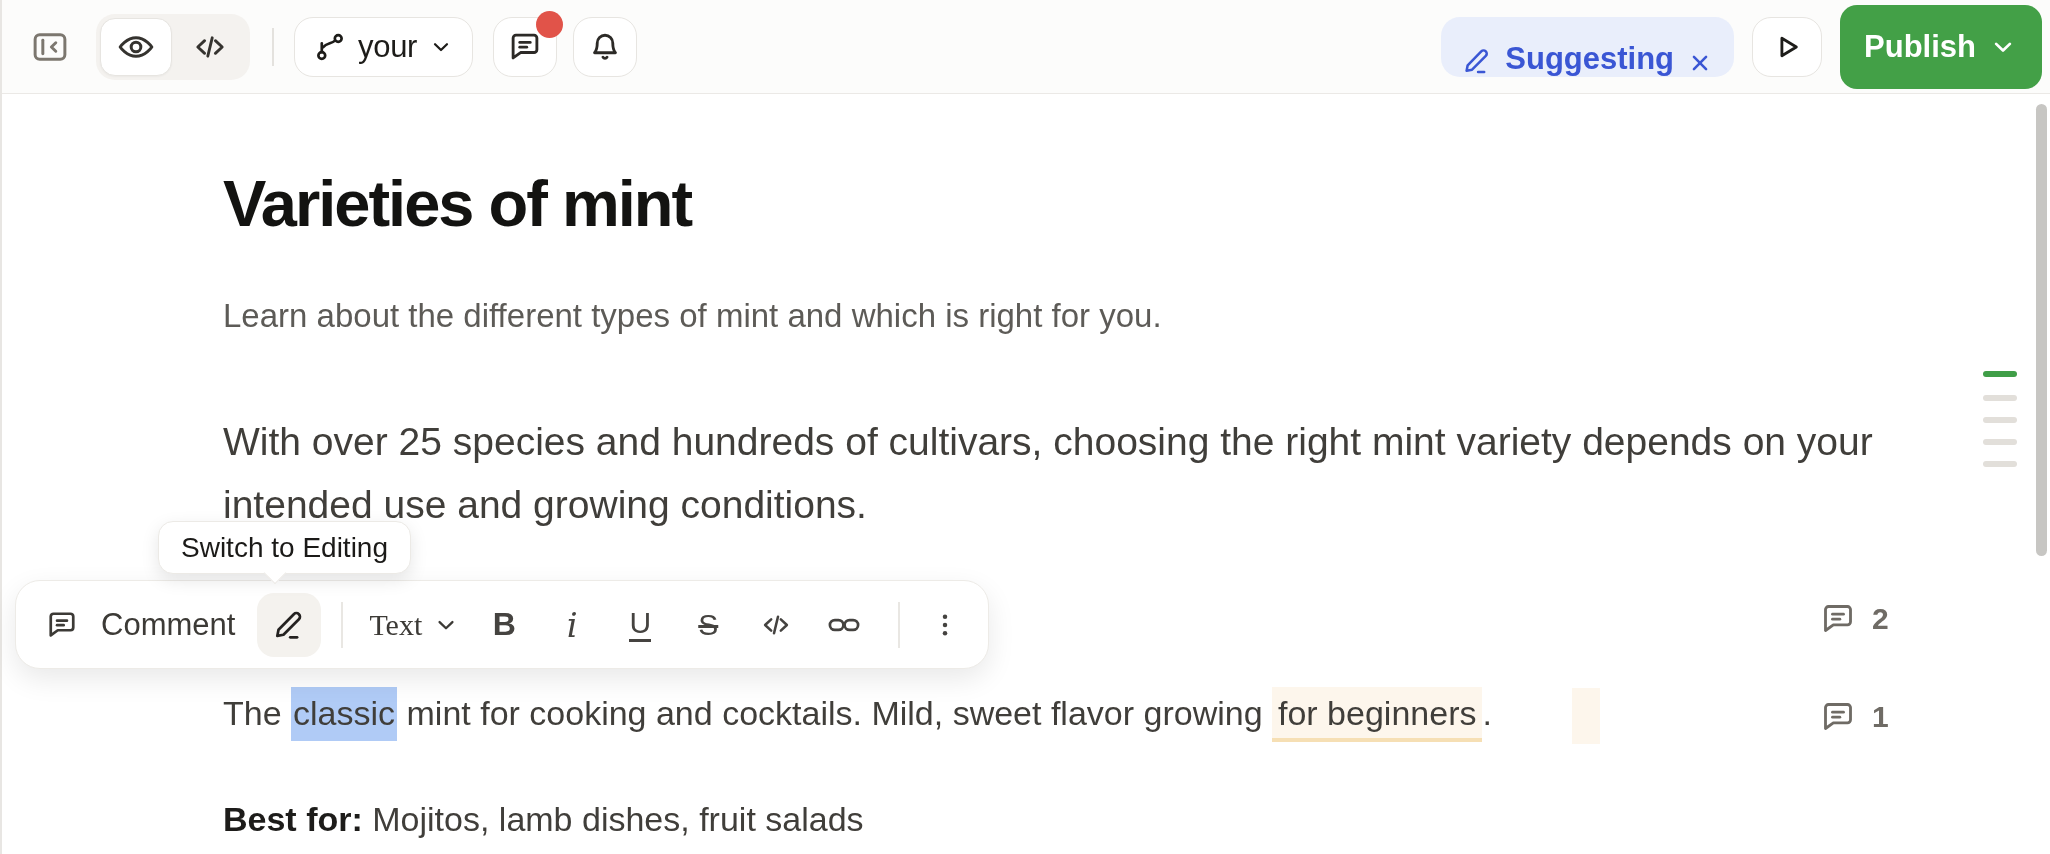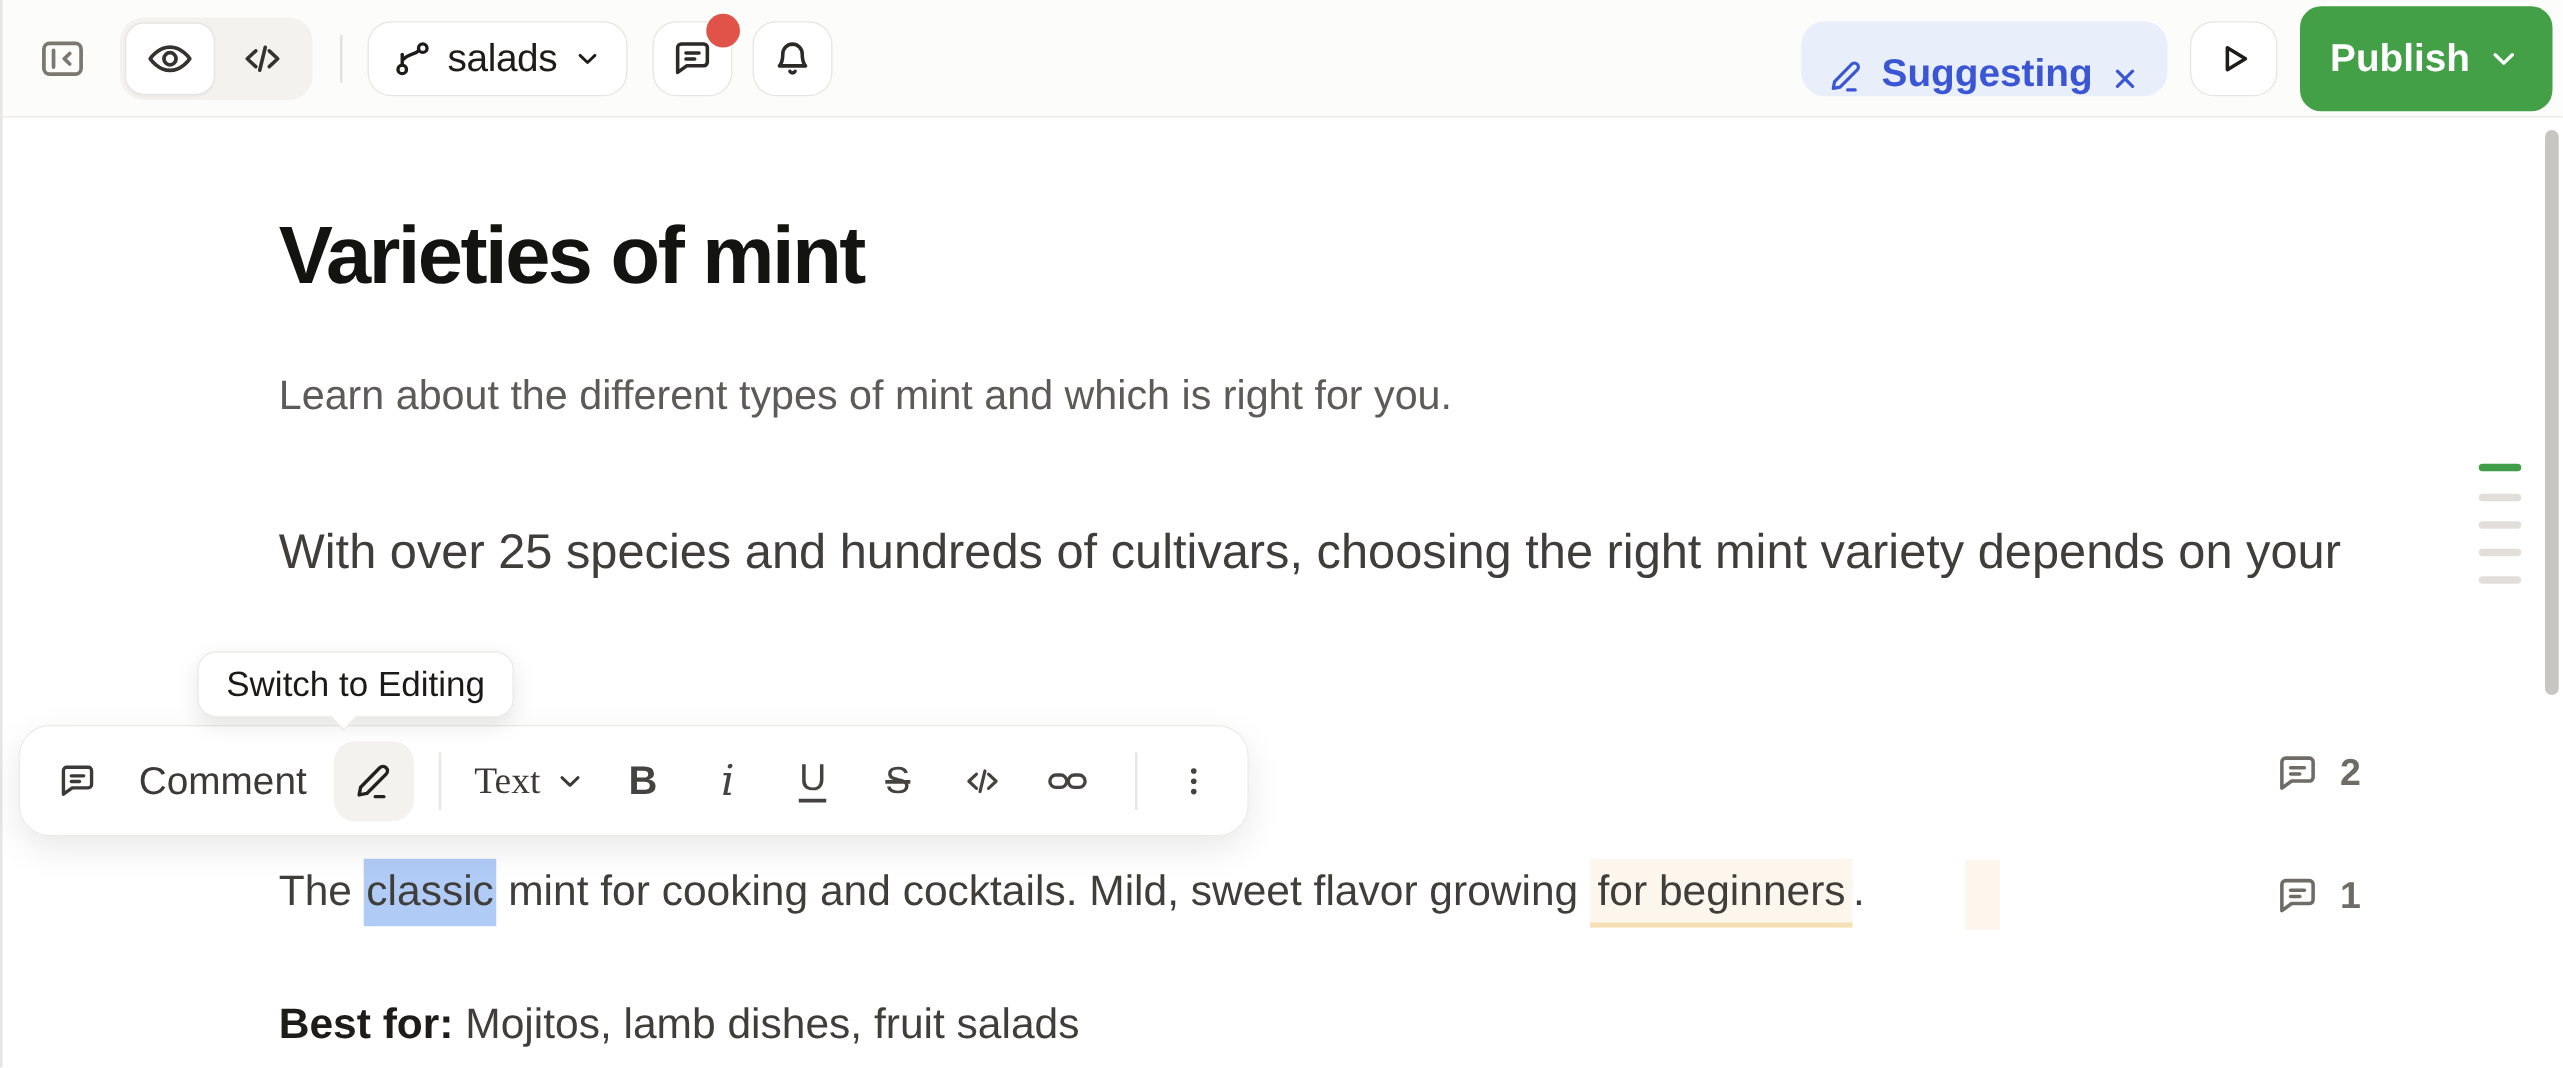--- a/index.html
+++ b/index.html
@@ -77,21 +77,21 @@
     position:absolute; left:108px; bottom:-8px; width:16px; height:16px; background:#ffffff;
     border-right:1px solid #eceae6; border-bottom:1px solid #eceae6; transform:rotate(45deg);
   }
 
   
   .fmt-toolbar {
     position:absolute; left:15px; top:580px; height:89px; background:#ffffff;
     border:1px solid #edebe7; border-radius:25px; box-shadow:0 10px 28px rgba(0,0,0,.09);
     display:flex; align-items:center; padding:0 14px 0 28px; z-index:4;
   }
-  .fmt-comment { display:flex; align-items:center; gap:31px; color:#3c3a36; }
+  .fmt-comment { display:flex; align-items:center; gap:21px; color:#3c3a36; }
   .fmt-comment-label { font-size:31px; }
   .pen-active {
     width:64px; height:64px; margin-left:22px; background:#f4f2ee; border-radius:17px;
     display:flex; align-items:center; justify-content:center; color:#242220;
   }
   .fmt-divider { width:2px; height:46px; background:#e9e7e3; margin:0 16px 0 20px; }
   .style-select { display:flex; align-items:center; gap:10px; color:#3c3a36; padding:0 10px;font-family:Liberation Serif, serif; }
   .style-label { font-size:30px; }
   .fmt-btn {
     width:68px; height:64px; display:flex; align-items:center; justify-content:center; color:#454340;
@@ -168,21 +168,21 @@
 
     <div class="pill-btn">
       <span>
         <svg width="34" height="34" viewBox="0 0 24 24" fill="none" stroke="currentColor" stroke-width="1.9" stroke-linecap="round" stroke-linejoin="round">
           <circle cx="6.2" cy="18" r="2.4"></circle>
           <circle cx="17.8" cy="6" r="2.4"></circle>
           <path d="M6.2 15.6V9.5"></path>
           <path d="M15.5 7.5c-2.2 2.2-6 1.6-8.3 4.6"></path>
         </svg>
       </span>
-      <span class="branch-label">salads</span>
+      <span class="branch-label">your</span>
       <span>
         <svg width="26" height="26" viewBox="0 0 24 24" fill="none" stroke="currentColor" stroke-width="2.1" stroke-linecap="round" stroke-linejoin="round">
           <path d="m6.5 9.5 5.5 5.3 5.5-5.3"></path>
         </svg>
       </span>
     </div>
 
     <div class="sq-btn comment">
       <span>
         <svg width="38" height="38" viewBox="0 0 24 24" fill="none" stroke="currentColor" stroke-width="1.8" stroke-linecap="round" stroke-linejoin="round">
@@ -239,20 +239,21 @@
     </div>
   </div>
 </div>
 
 <div class="edge-line"></div>
 
 <div class="doc-title">Varieties of mint</div>
 <div class="doc-subtitle">Learn about the different types of mint and which is right for you.</div>
 <div class="doc-paragraph">
   <div>With over 25 species and hundreds of cultivars, choosing the right mint variety depends on your</div>
+  <div>intended use and growing conditions.</div>
 </div>
 
 <div class="tooltip">
   <span>Switch to Editing</span>
   <span class="tooltip-caret"></span>
 </div>
 
 <div class="fmt-toolbar">
   <div class="fmt-comment">
     <span>

